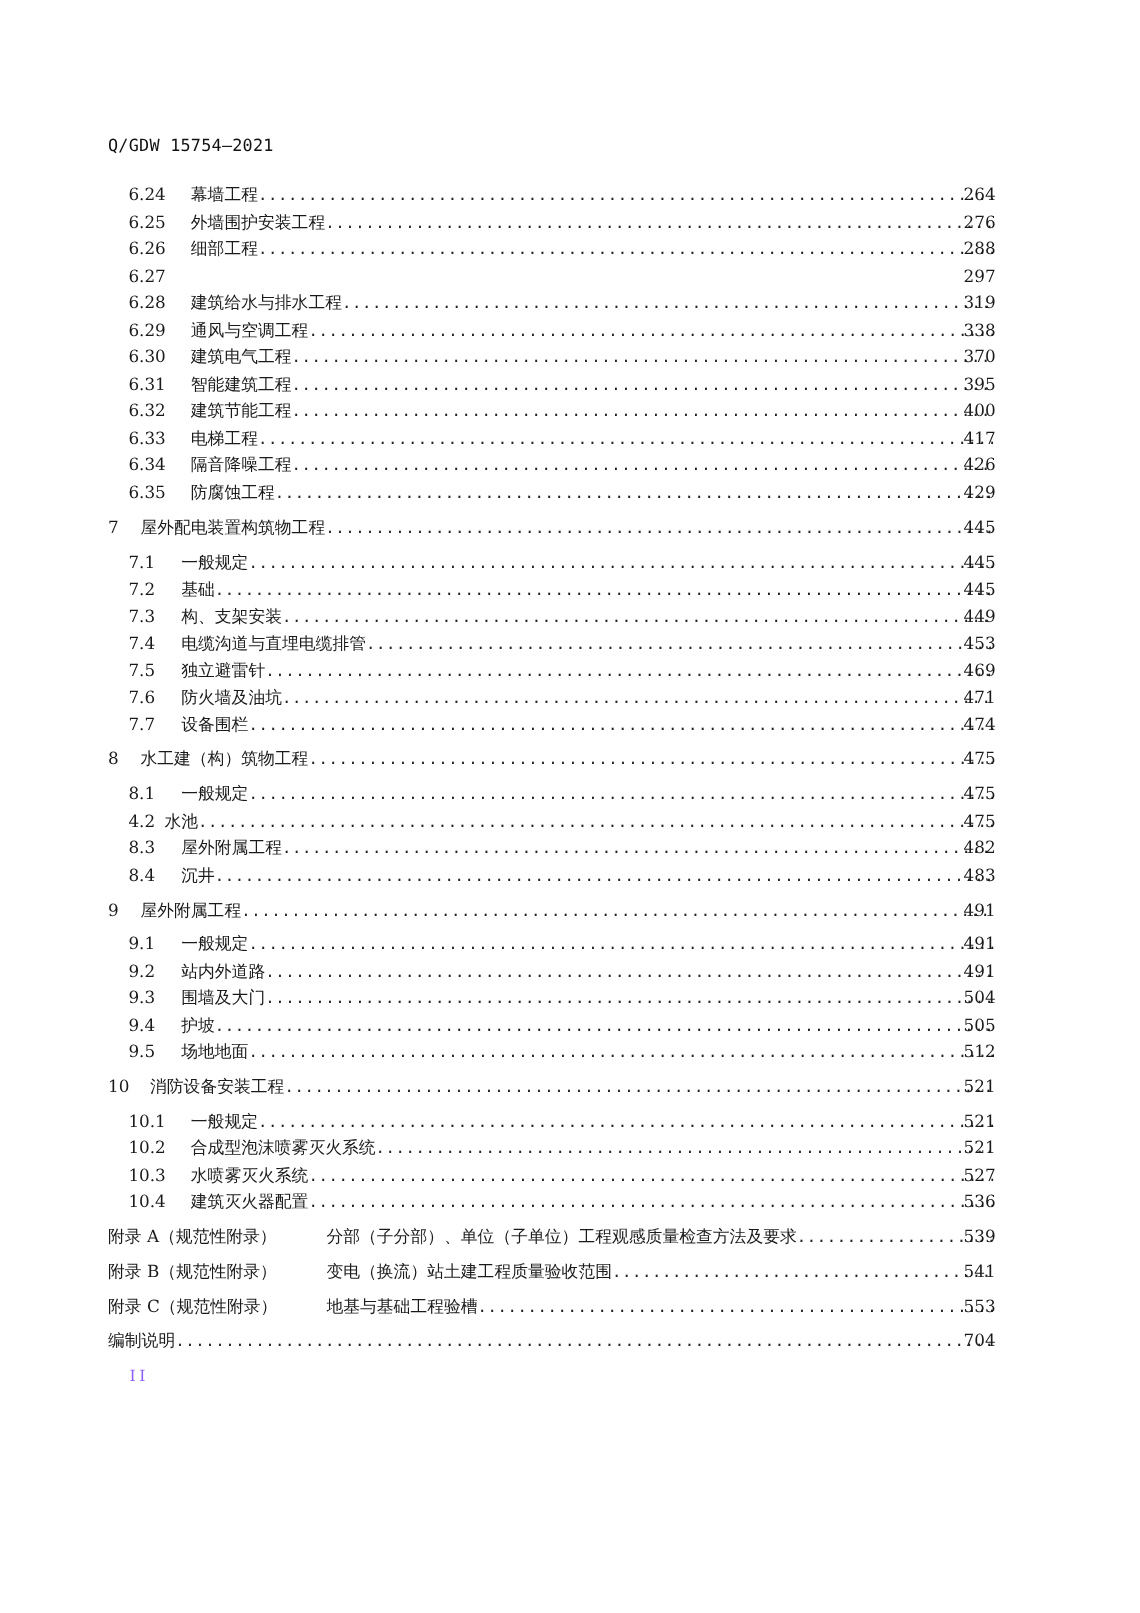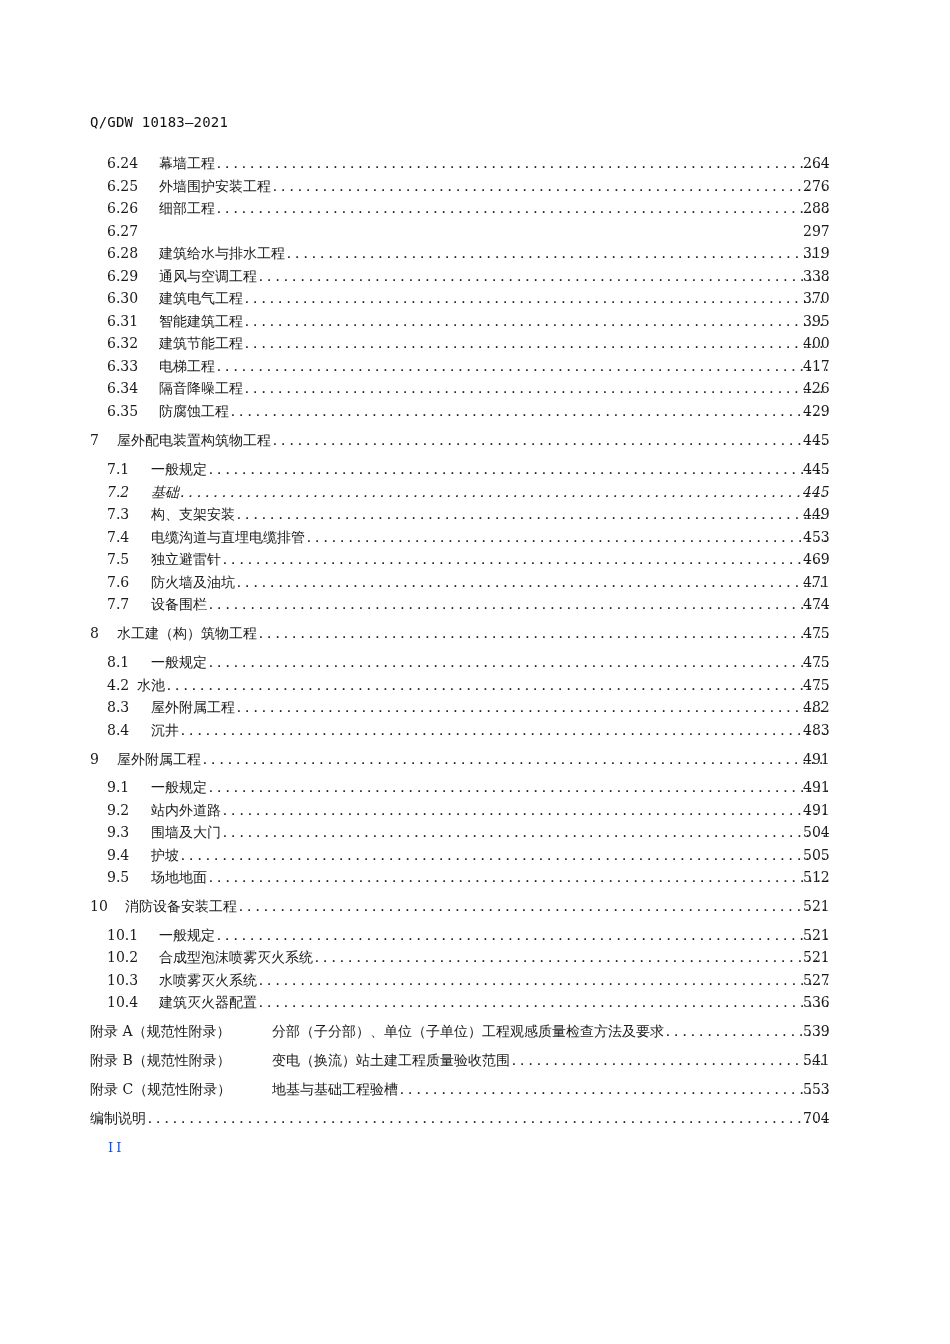--- a/index.html
+++ b/index.html
@@ -80,27 +80,27 @@
       font-size: 14px;
       font-family: "DejaVu Serif", "Liberation Serif", serif;
     }
     .page-footer {
       position: absolute;
       left: 108px;
       top: 1140px;
       font-family: "DejaVu Serif", "Liberation Serif", serif;
       font-size: 13px;
       letter-spacing: 3px;
-      color: #1d4ed8;
+      color: #8b5cf6;
     }
   </style>
 </head>
 <body>
 
-<div class="page-header">Q/GDW 10183—2021</div>
+<div class="page-header">Q/GDW 15754—2021</div>
 
 <div class="toc" id="toc">
     <div class="toc-row" style="top: 152px;">
       <span class="num" style="left: 107px;">6.24</span>
       <div class="title-wrap" style="left: 159px;">
         <span class="title">幕墙工程</span>
         <span class="leader"></span>
       </div>
       <span class="page">264</span>
     </div>
@@ -197,21 +197,21 @@
       <span class="page">445</span>
     </div>
     <div class="toc-row" style="top: 458px;">
       <span class="num" style="left: 107px;">7.1</span>
       <div class="title-wrap" style="left: 151px;">
         <span class="title">一般规定</span>
         <span class="leader"></span>
       </div>
       <span class="page">445</span>
     </div>
-    <div class="toc-row" style="top: 481px; font-style: italic;">
+    <div class="toc-row" style="top: 481px;">
       <span class="num" style="left: 107px;">7.2</span>
       <div class="title-wrap" style="left: 151px;">
         <span class="title">基础</span>
         <span class="leader"></span>
       </div>
       <span class="page">445</span>
     </div>
     <div class="toc-row" style="top: 503px;">
       <span class="num" style="left: 107px;">7.3</span>
       <div class="title-wrap" style="left: 151px;">

